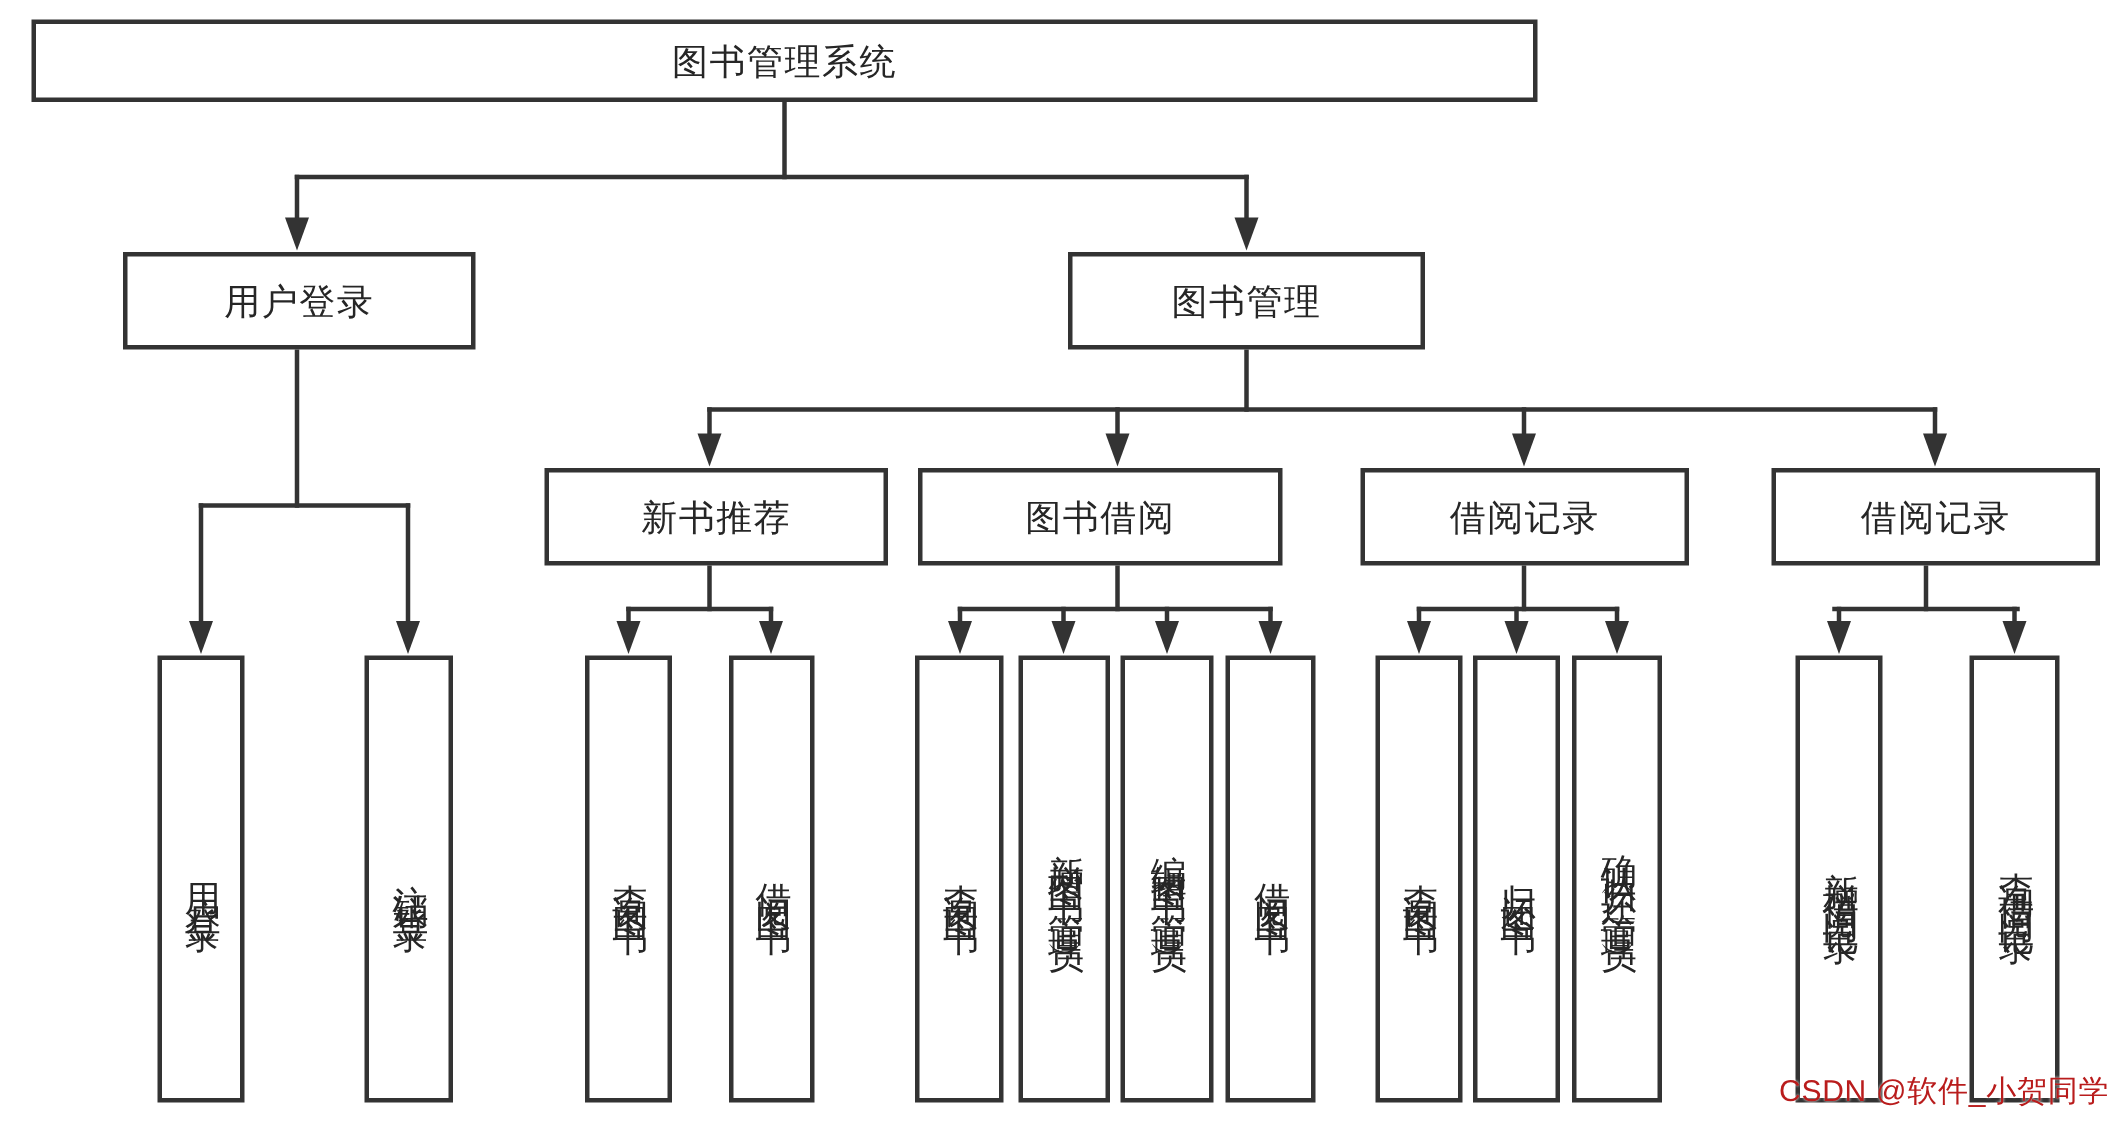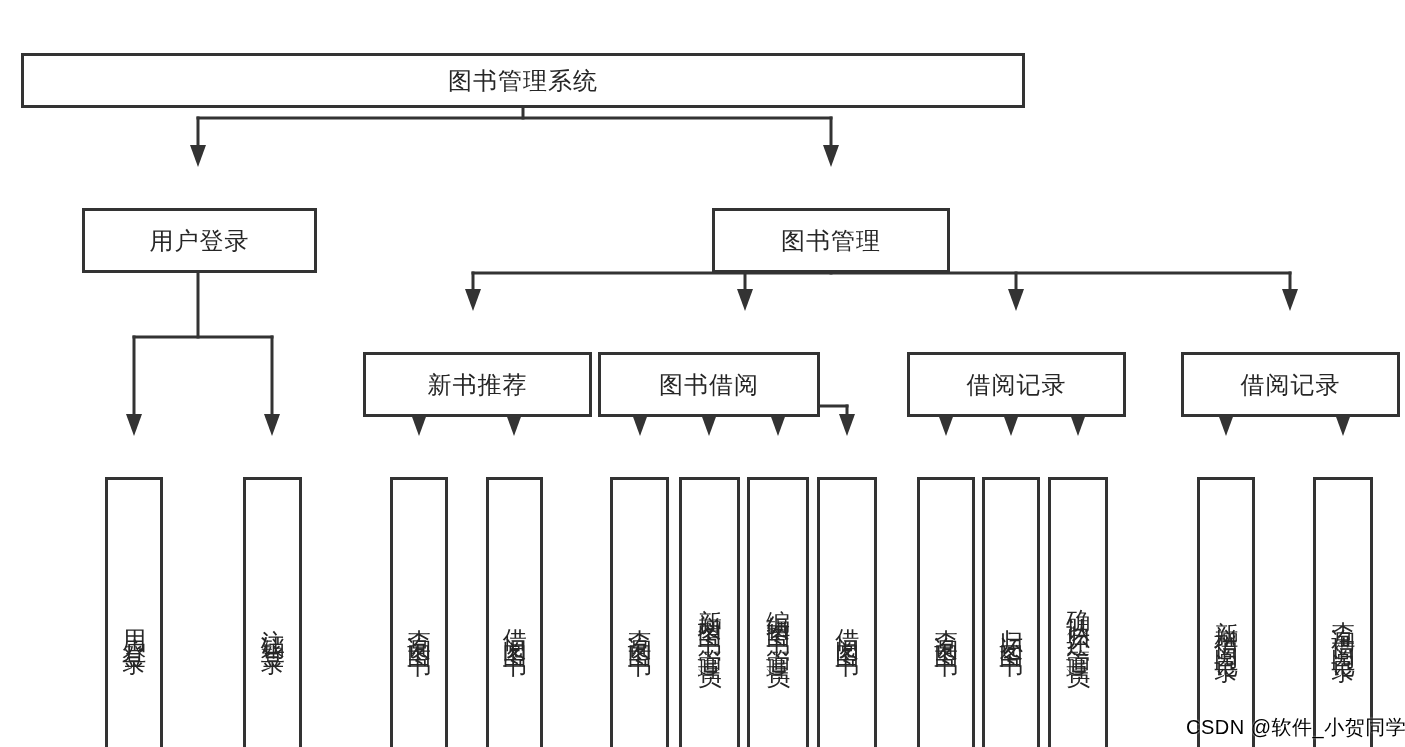--- a/index.html
+++ b/index.html
@@ -5,30 +5,30 @@
   html, body { margin:0; padding:0; background:#ffffff; }
   body {
     width:1405px; height:747px; position:relative; overflow:hidden;
     font-family:"Liberation Sans","DejaVu Sans",sans-serif;
   }
   #connectors { position:absolute; left:0; top:0; z-index:0; }
   .node {
     position:absolute; box-sizing:border-box;
     border:3px solid #333333; background:#ffffff;
     display:flex; align-items:center; justify-content:center;
-    color:#262626; z-index:1;margin-top:40px;
+    color:#262626; z-index:1;
   }
   .node.h { font-size:24px; letter-spacing:1px; white-space:nowrap; }
   .node.v span {
     writing-mode:vertical-rl; text-orientation:mixed;
     font-size:24px; letter-spacing:8px; line-height:1.1; white-space:nowrap;
   }
   .watermark {
     position:absolute; left:1186px; top:714px; z-index:2;
-    font-size:20px; color:#000000; letter-spacing:0.5px; white-space:nowrap;
+    font-size:20px; color:#b91c1c; letter-spacing:0.5px; white-space:nowrap;
     text-shadow:0 0 2px #ffffff;
   }
 </style>
 </head>
 <body>
 
 <svg id="connectors" width="1405" height="747" viewBox="0 0 1405 747">
   <g stroke="#333333" stroke-width="3" stroke-linecap="square" fill="none">
 
     <path d="M523 68 V118"></path>
@@ -94,21 +94,21 @@
     <polygon points="1335,414 1351,414 1343,436"></polygon>
   </g>
 </svg>
 
 <div class="node h" style="left:21px; top:13px; width:1004px; height:55px;">图书管理系统</div>
 
 <div class="node h" style="left:82px; top:168px; width:235px; height:65px;">用户登录</div>
 <div class="node h" style="left:712px; top:168px; width:238px; height:65px;text-align:center;">图书管理</div>
 
 <div class="node h" style="left:363px; top:312px; width:229px; height:65px;font-family:Liberation Mono, monospace;">新书推荐</div>
-<div class="node h" style="left:598px; top:312px; width:222px; height:65px;">图书借阅</div>
+<div class="node h" style="left:612px; top:312px; width:243px; height:65px;">图书借阅</div>
 <div class="node h" style="left:907px; top:312px; width:219px; height:65px;">借阅记录</div>
 <div class="node h" style="left:1181px; top:312px; width:219px; height:65px;">借阅记录</div>
 
 <div class="node v" style="left:105px; top:437px; width:58px; height:298px;">
   <span>用户登录</span>
 </div>
 <div class="node v" style="left:243px; top:437px; width:59px; height:298px;">
   <span>注销登录</span>
 </div>
 

